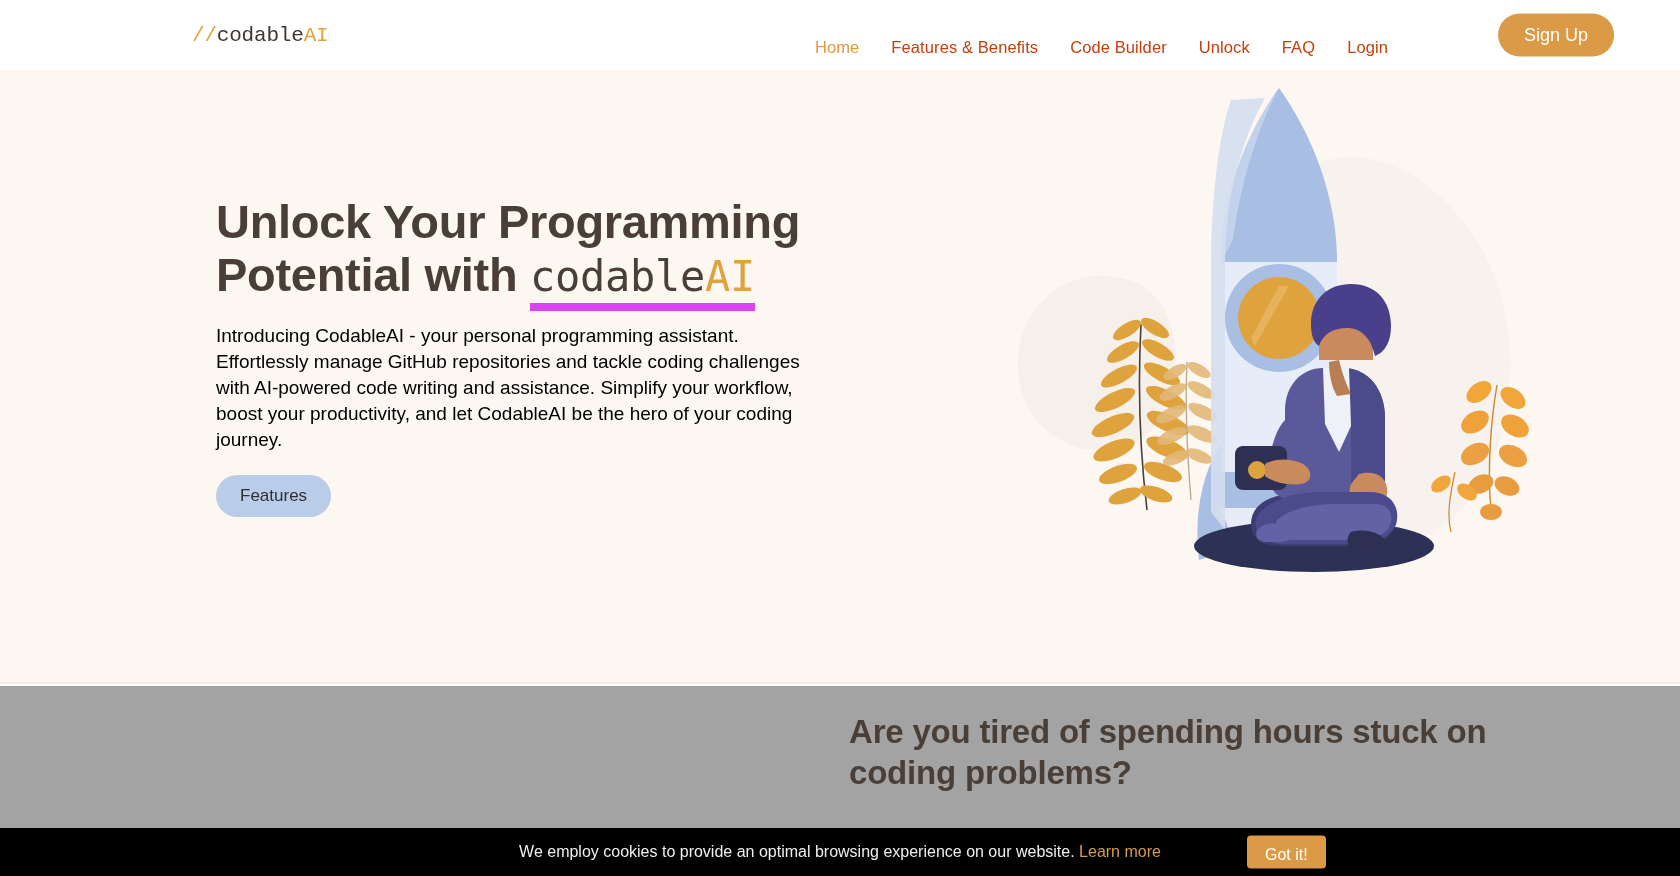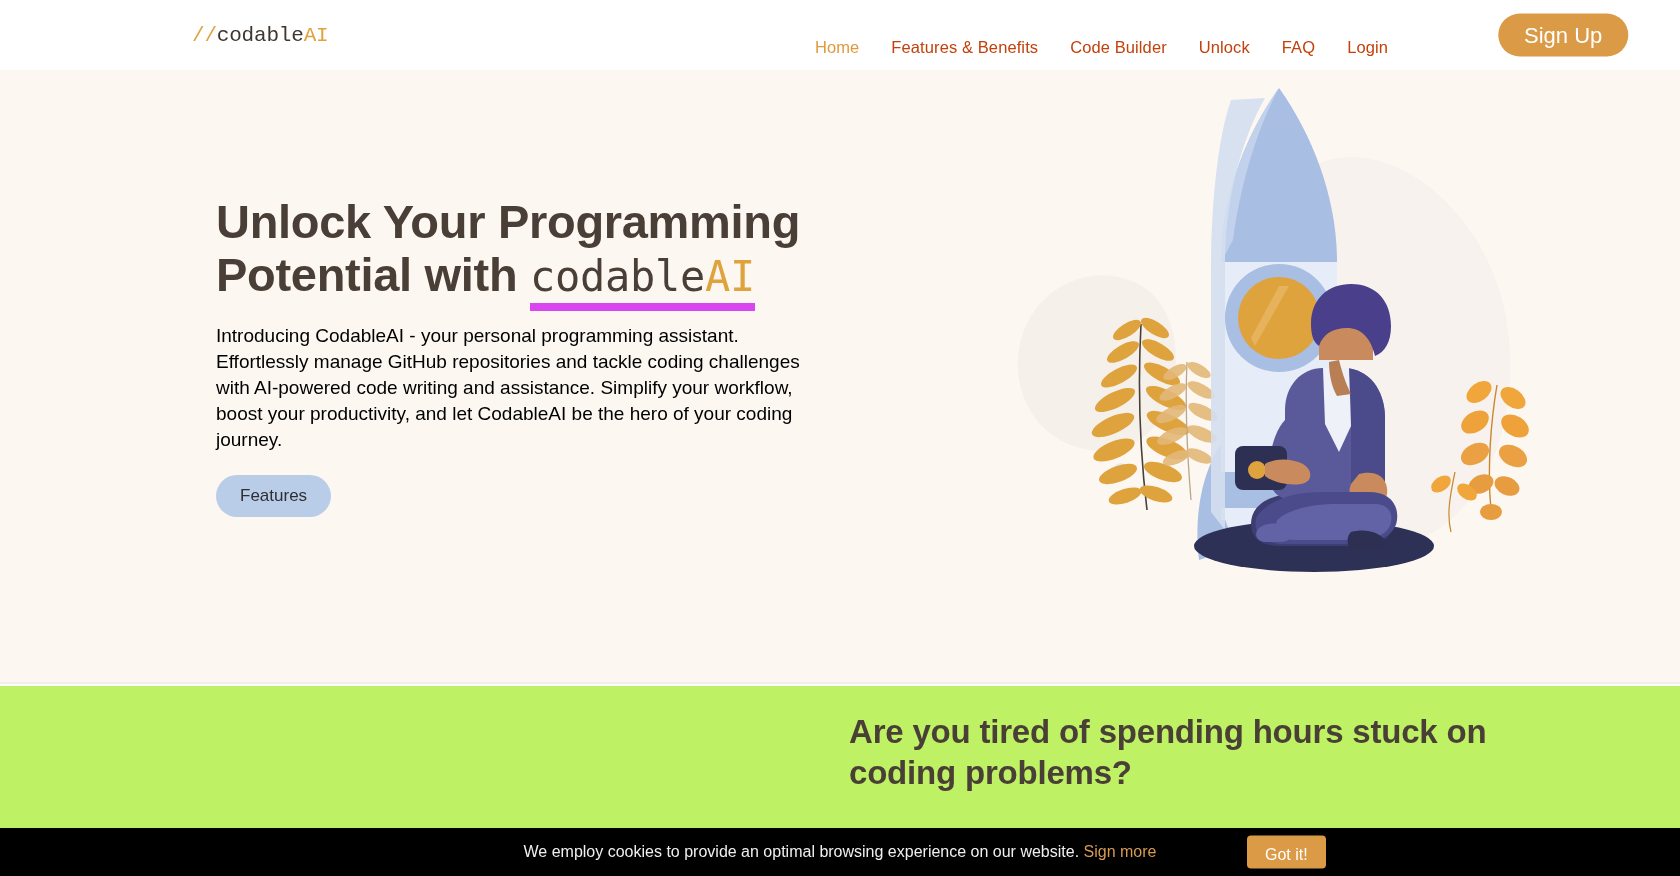--- a/index.html
+++ b/index.html
@@ -34,21 +34,21 @@
   .nav a {
     font-size:16.5px; color:#c2410c; text-decoration:none; cursor:pointer;
     letter-spacing:0.1px;
   }
   .nav a.active { color:#E09A3D; }
 
   .signup {
     position:absolute; right:292px; top:50%; transform:translate(100%,-50%);
     margin-right:-110px;
     background:#DB9A45; color:#ffffff; border:none;
-    font-size:22px; font-family:"Liberation Sans", sans-serif;
+    font-size:18px; font-family:"Liberation Sans", sans-serif;
     padding:0 26px; height:43px; line-height:43px;
     border-radius:24px; cursor:pointer; white-space:nowrap;
   }
 
   
   .hero {
     position:absolute; top:70px; left:0; width:1680px; height:614px;
     background:#FDF7F2; border-bottom:2px solid #F3EEE9;
     overflow:hidden;
   }
@@ -84,21 +84,21 @@
     font-size:17px; font-family:"Liberation Sans", sans-serif;
     height:42px; padding:0 24px; border-radius:22px; cursor:pointer;
     white-space:nowrap;
   }
 
   .hero-art { position:absolute; right:155px; top:10px; width:650px; height:560px; }
 
   
   .section2 {
     position:absolute; top:686px; left:0; width:1680px; height:190px;
-    background:#bef264;
+    background:#a3a3a3;
   }
   .s2-title {
     position:absolute; left:849px; top:25px; width:640px;
     font-size:33px; line-height:1.25; font-weight:bold; color:#4A3F37;
     letter-spacing:-0.2px;
   }
 
   
   .cookie {
     position:absolute; left:0; bottom:0; width:1680px; height:48px;
@@ -251,17 +251,17 @@
       </div>
 
     </div>
   </section>
 
   <section class="section2">
     <h2 class="s2-title">Are you tired of spending hours stuck on coding problems?</h2>
   </section>
 
   <div class="cookie">
-    <span class="cookie-text"><span>We employ cookies to provide an optimal browsing experience on our website. </span><a class="cookie-link">Sign more</a></span>
+    <span class="cookie-text"><span>We employ cookies to provide an optimal browsing experience on our website. </span><a class="cookie-link">Learn more</a></span>
     <button class="cookie-btn">Got it!</button>
   </div>
 
 </div>
 
 </body></html>

